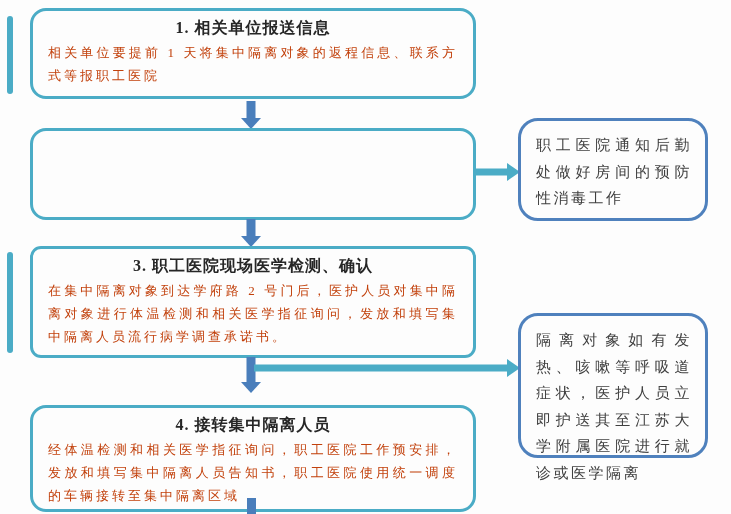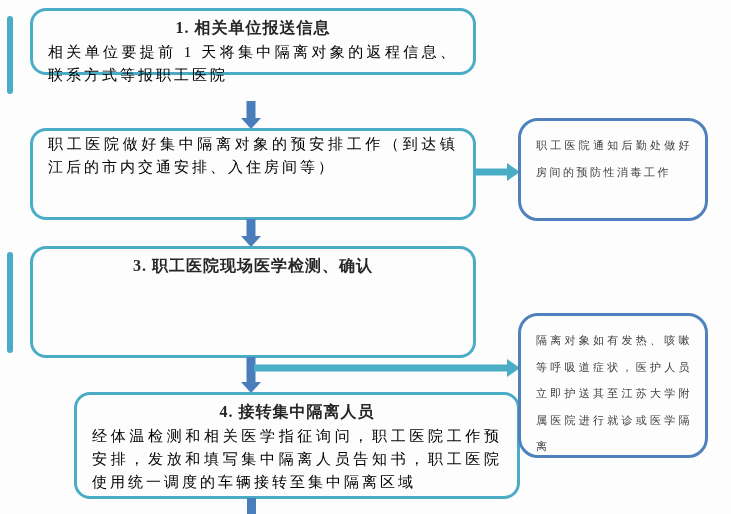--- a/index.html
+++ b/index.html
@@ -24,44 +24,44 @@
   }
   .main-box .title{
     text-align:center;
     font-weight:bold;
     font-size:16px;
     color:#262626;
     letter-spacing:1px;
     margin-top:7px;
   }
   .main-box .body{
-    font-size:15px;
-    color:#000000;
+    font-size:13px;
+    color:#c2410c;
     letter-spacing:3px;
     line-height:23px;
     text-align:justify;
     padding:2px 15px 0 15px;
   }
-  #box1{top:8px;height:67px;}
+  #box1{top:8px;height:91px;}
   #box2{top:128px;height:92px;}
-  #box3{top:246px;height:112px;}
-  #box4{top:392px;height:107px;margin-left:44px;}
+  #box3{top:246px;height:112px;border-radius:11px;}
+  #box4{top:405px;height:107px;}
   
   .side-box{
     position:absolute;
     left:518px;width:190px;
     box-sizing:border-box;
     border:3px solid #4f81bd;
     border-radius:20px;
     background:#fdfdfd;
   }
   #side1{top:118px;height:103px;}
   #side2{top:313px;height:145px;}
   .side-box .body{
-    font-size:11px;
+    font-size:15px;
     color:#404040;
     letter-spacing:2.5px;
     line-height:26.5px;
     text-align:justify;
     padding:11px 13px 0 15px;
     font-family:Liberation Serif, serif;
   }
   
   .accent-bar{
     position:absolute;
@@ -126,30 +126,30 @@
     <div class="title">1. 相关单位报送信息</div>
     <div class="body">相关单位要提前 1 天将集中隔离对象的返程信息、联系方式等报职工医院</div>
   </div>
 
   <div class="v-arrow" id="varrow1">
     <div class="shaft"></div>
       <div class="head"></div>
   </div>
 
   <div class="main-box" id="box2">
-    <div class="body">职工医院做好集中隔离对象的预安排工作（到达镇江后的市内交通安排、入住房间等）</div>
   </div>
 
   <div class="v-arrow" id="varrow2">
     <div class="shaft"></div>
       <div class="head"></div>
   </div>
 
   <div class="main-box" id="box3">
     <div class="title">3. 职工医院现场医学检测、确认</div>
+    <div class="body">在集中隔离对象到达学府路 2 号门后，医护人员对集中隔离对象进行体温检测和相关医学指征询问，发放和填写集中隔离人员流行病学调查承诺书。</div>
   </div>
 
   <div class="v-arrow" id="varrow3">
     <div class="shaft"></div>
       <div class="head"></div>
   </div>
 
   <div class="main-box" id="box4">
     <div class="title">4. 接转集中隔离人员</div>
     <div class="body">经体温检测和相关医学指征询问，职工医院工作预安排，发放和填写集中隔离人员告知书，职工医院使用统一调度的车辆接转至集中隔离区域</div>

